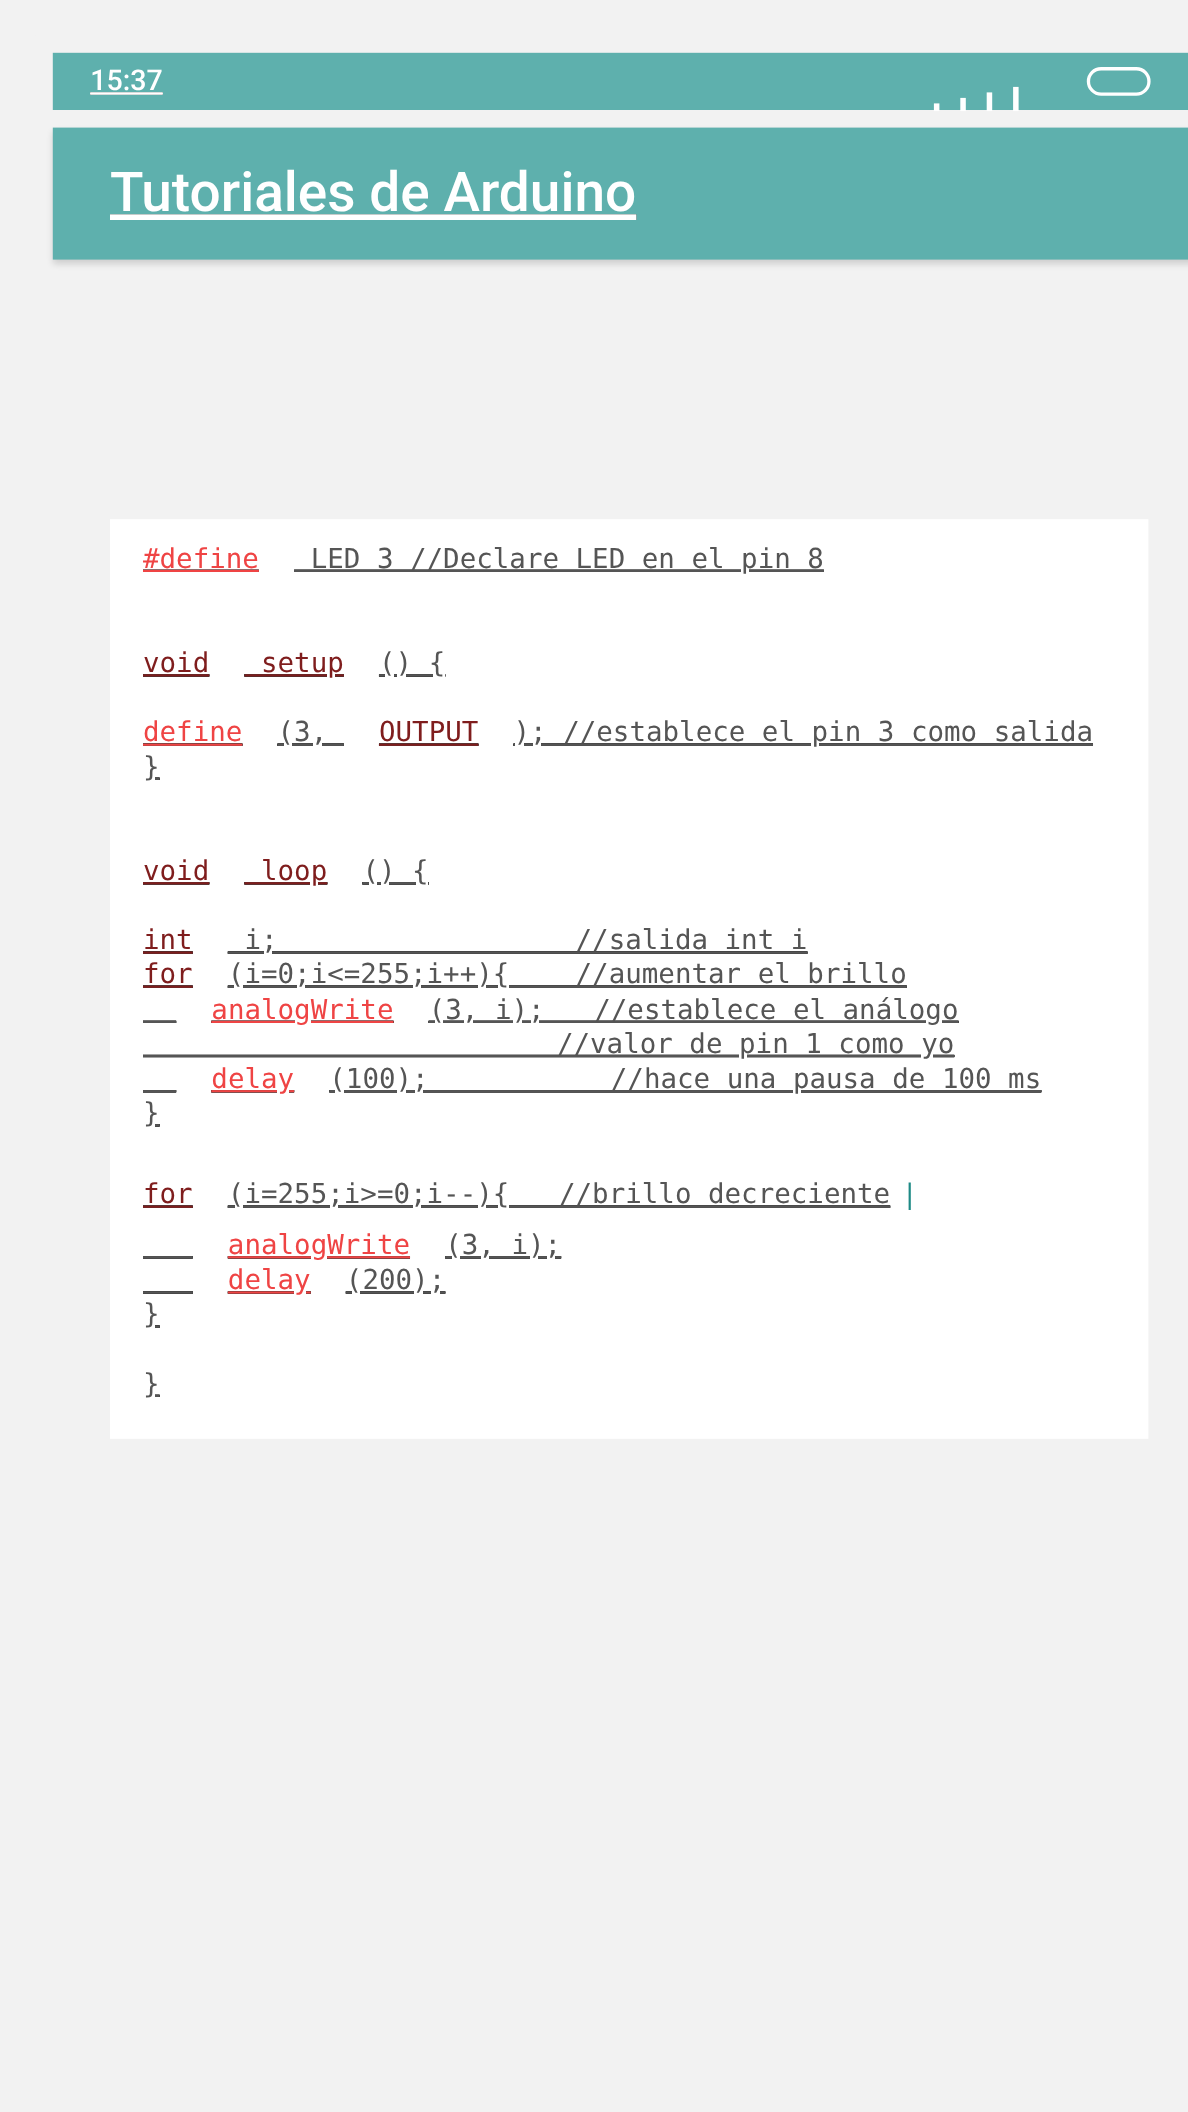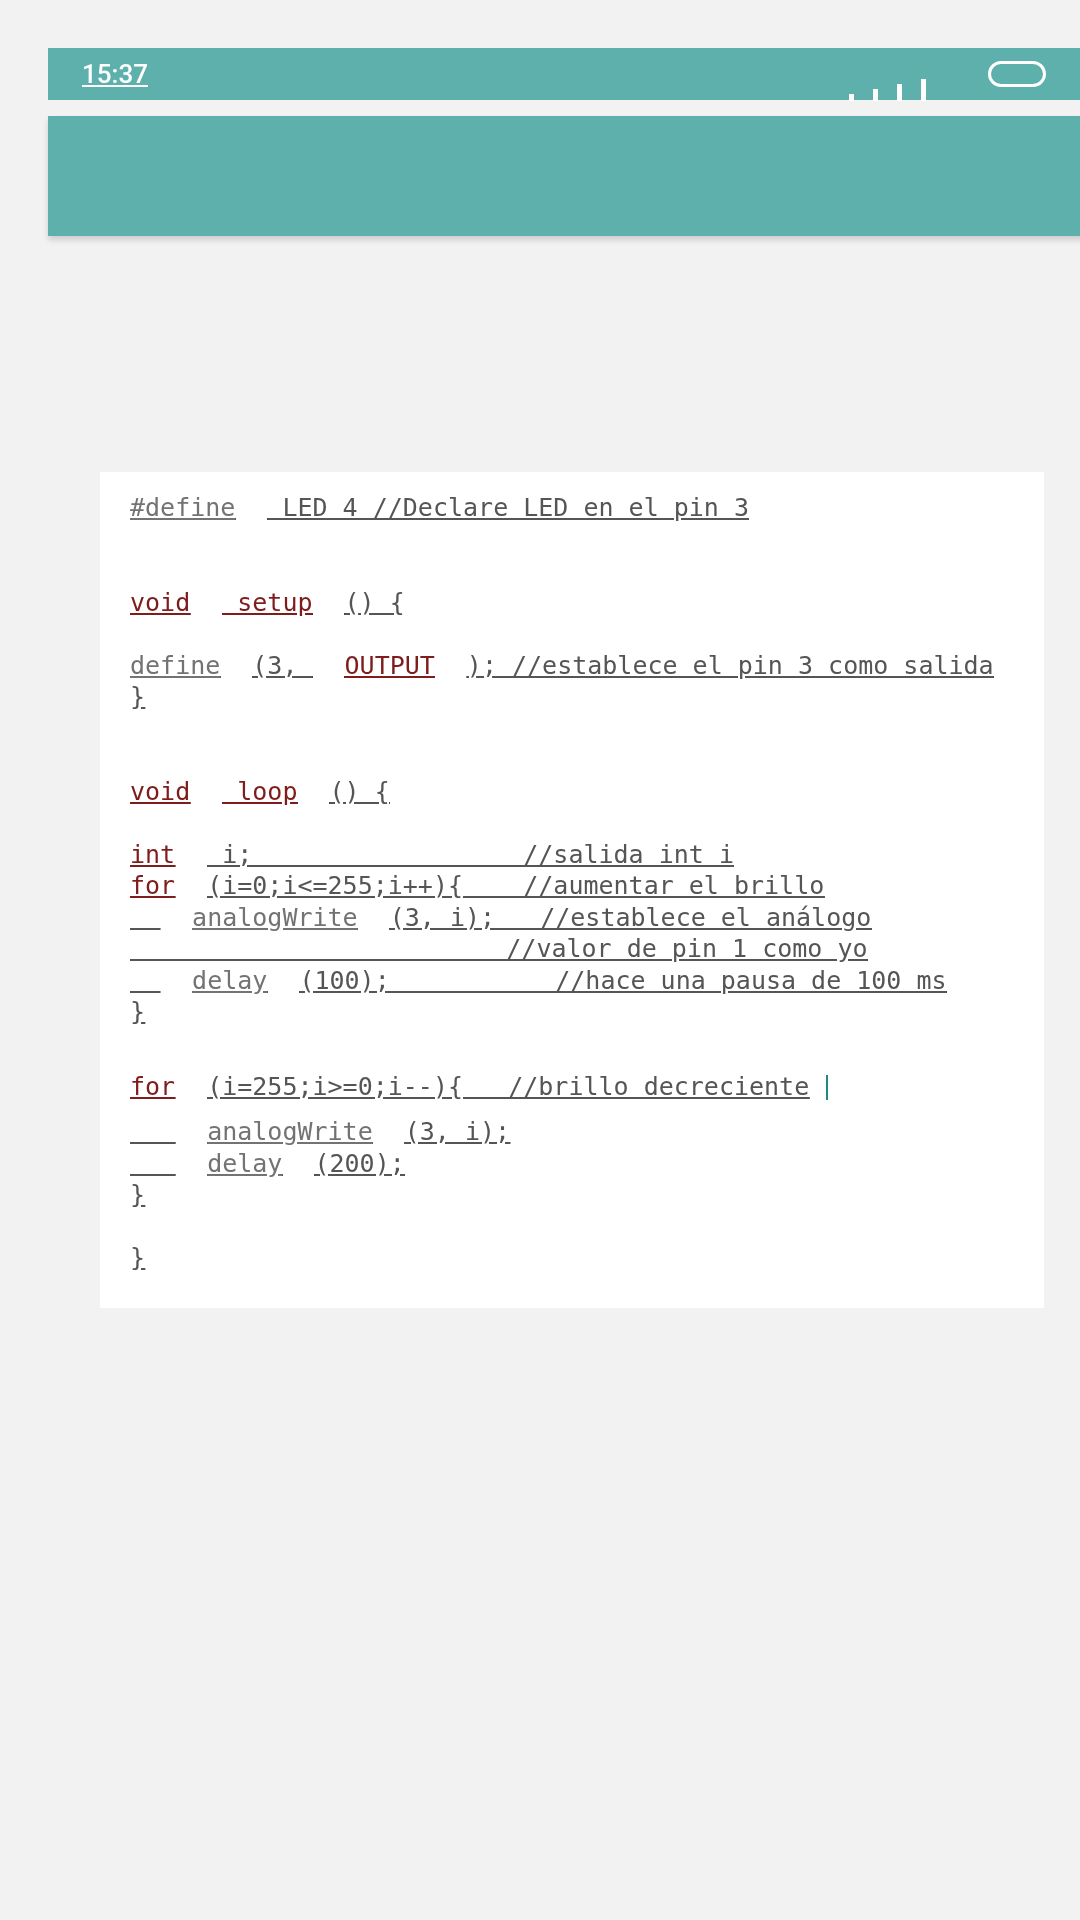--- a/index.html
+++ b/index.html
@@ -14,48 +14,49 @@
     .signal-icon span:nth-child(4){height:22px}
     .battery-icon { width: 58px; height: 26px; border: 3px solid #fff; border-radius: 13px; position: relative; }
     .battery-fill { position: absolute; left: 2px; top: 2px; bottom: 2px; width: 60%; background: #ffa200; border-radius: 10px 4px 4px 10px; }
     .app-bar { height: 120px; background: #5eb0ad; color: #fff; display: flex; align-items: center; justify-content: space-between; padding: 0 30px 0 36px; box-shadow: 0 4px 6px rgba(0,0,0,0.15); }
     .app-title { font-size: 50px; font-weight: 500; }
     .more-dots { width: 48px; height: 48px; display: flex; flex-direction: column; align-items: center; justify-content: center; gap: 7px; cursor: pointer; }
     .more-dots span { width: 8px; height: 8px; background: #fff; border-radius: 50%; }
     .content { padding: 70px 36px 0 36px; }
     .section-title { font-size: 48px; color: #222; font-weight: 400; }
     .code-block { margin-top: 150px; background: #fff; padding: 20px 14px 34px 14px; font-family: "DejaVu Sans Mono", "Courier New", monospace; font-size: 25px; line-height: 1.26; color: #555; white-space: pre; position: relative; }
-    .kw-red   { color: #737373; }  
+    .kw-red   { color: #ef4444; }  
     .kw-teal  { color: #7f1d1d; }  
     .caret { display:inline-block; width:2px; height:25px; background:#1e8a86; vertical-align:middle; margin-left:1px; }
   </style>
 </head>
 <body>
 
 <div class="status-bar">
   <span>15:37</span>
   <div class="status-right">
     <span class="signal-icon"><span></span><span></span><span></span><span></span></span>
     <span class="battery-icon">
         <span class="battery-fill"></span>
       </span>
   </div>
 </div>
 
 <div class="app-bar">
+  <span class="app-title">Tutoriales de Arduino</span>
   <div class="more-dots">
       <span></span>
       <span></span>
       <span></span>
     </div>
 </div>
 
 <div class="content">
 
-  <div class="code-block"><span class="kw-red">#define</span><span> LED 4 //Declare LED en el pin 3</span>
+  <div class="code-block"><span class="kw-red">#define</span><span> LED 3 //Declare LED en el pin 8</span>
 
 
 <span class="kw-teal">void</span><span class="kw-teal"> setup</span><span>() {</span>
 
 <span class="kw-red">define</span><span>(3, </span><span class="kw-teal">OUTPUT</span><span>); //establece el pin 3 como salida</span>
 <span>}</span>
 
 
 <span class="kw-teal">void</span><span class="kw-teal"> loop</span><span>() {</span>
 

